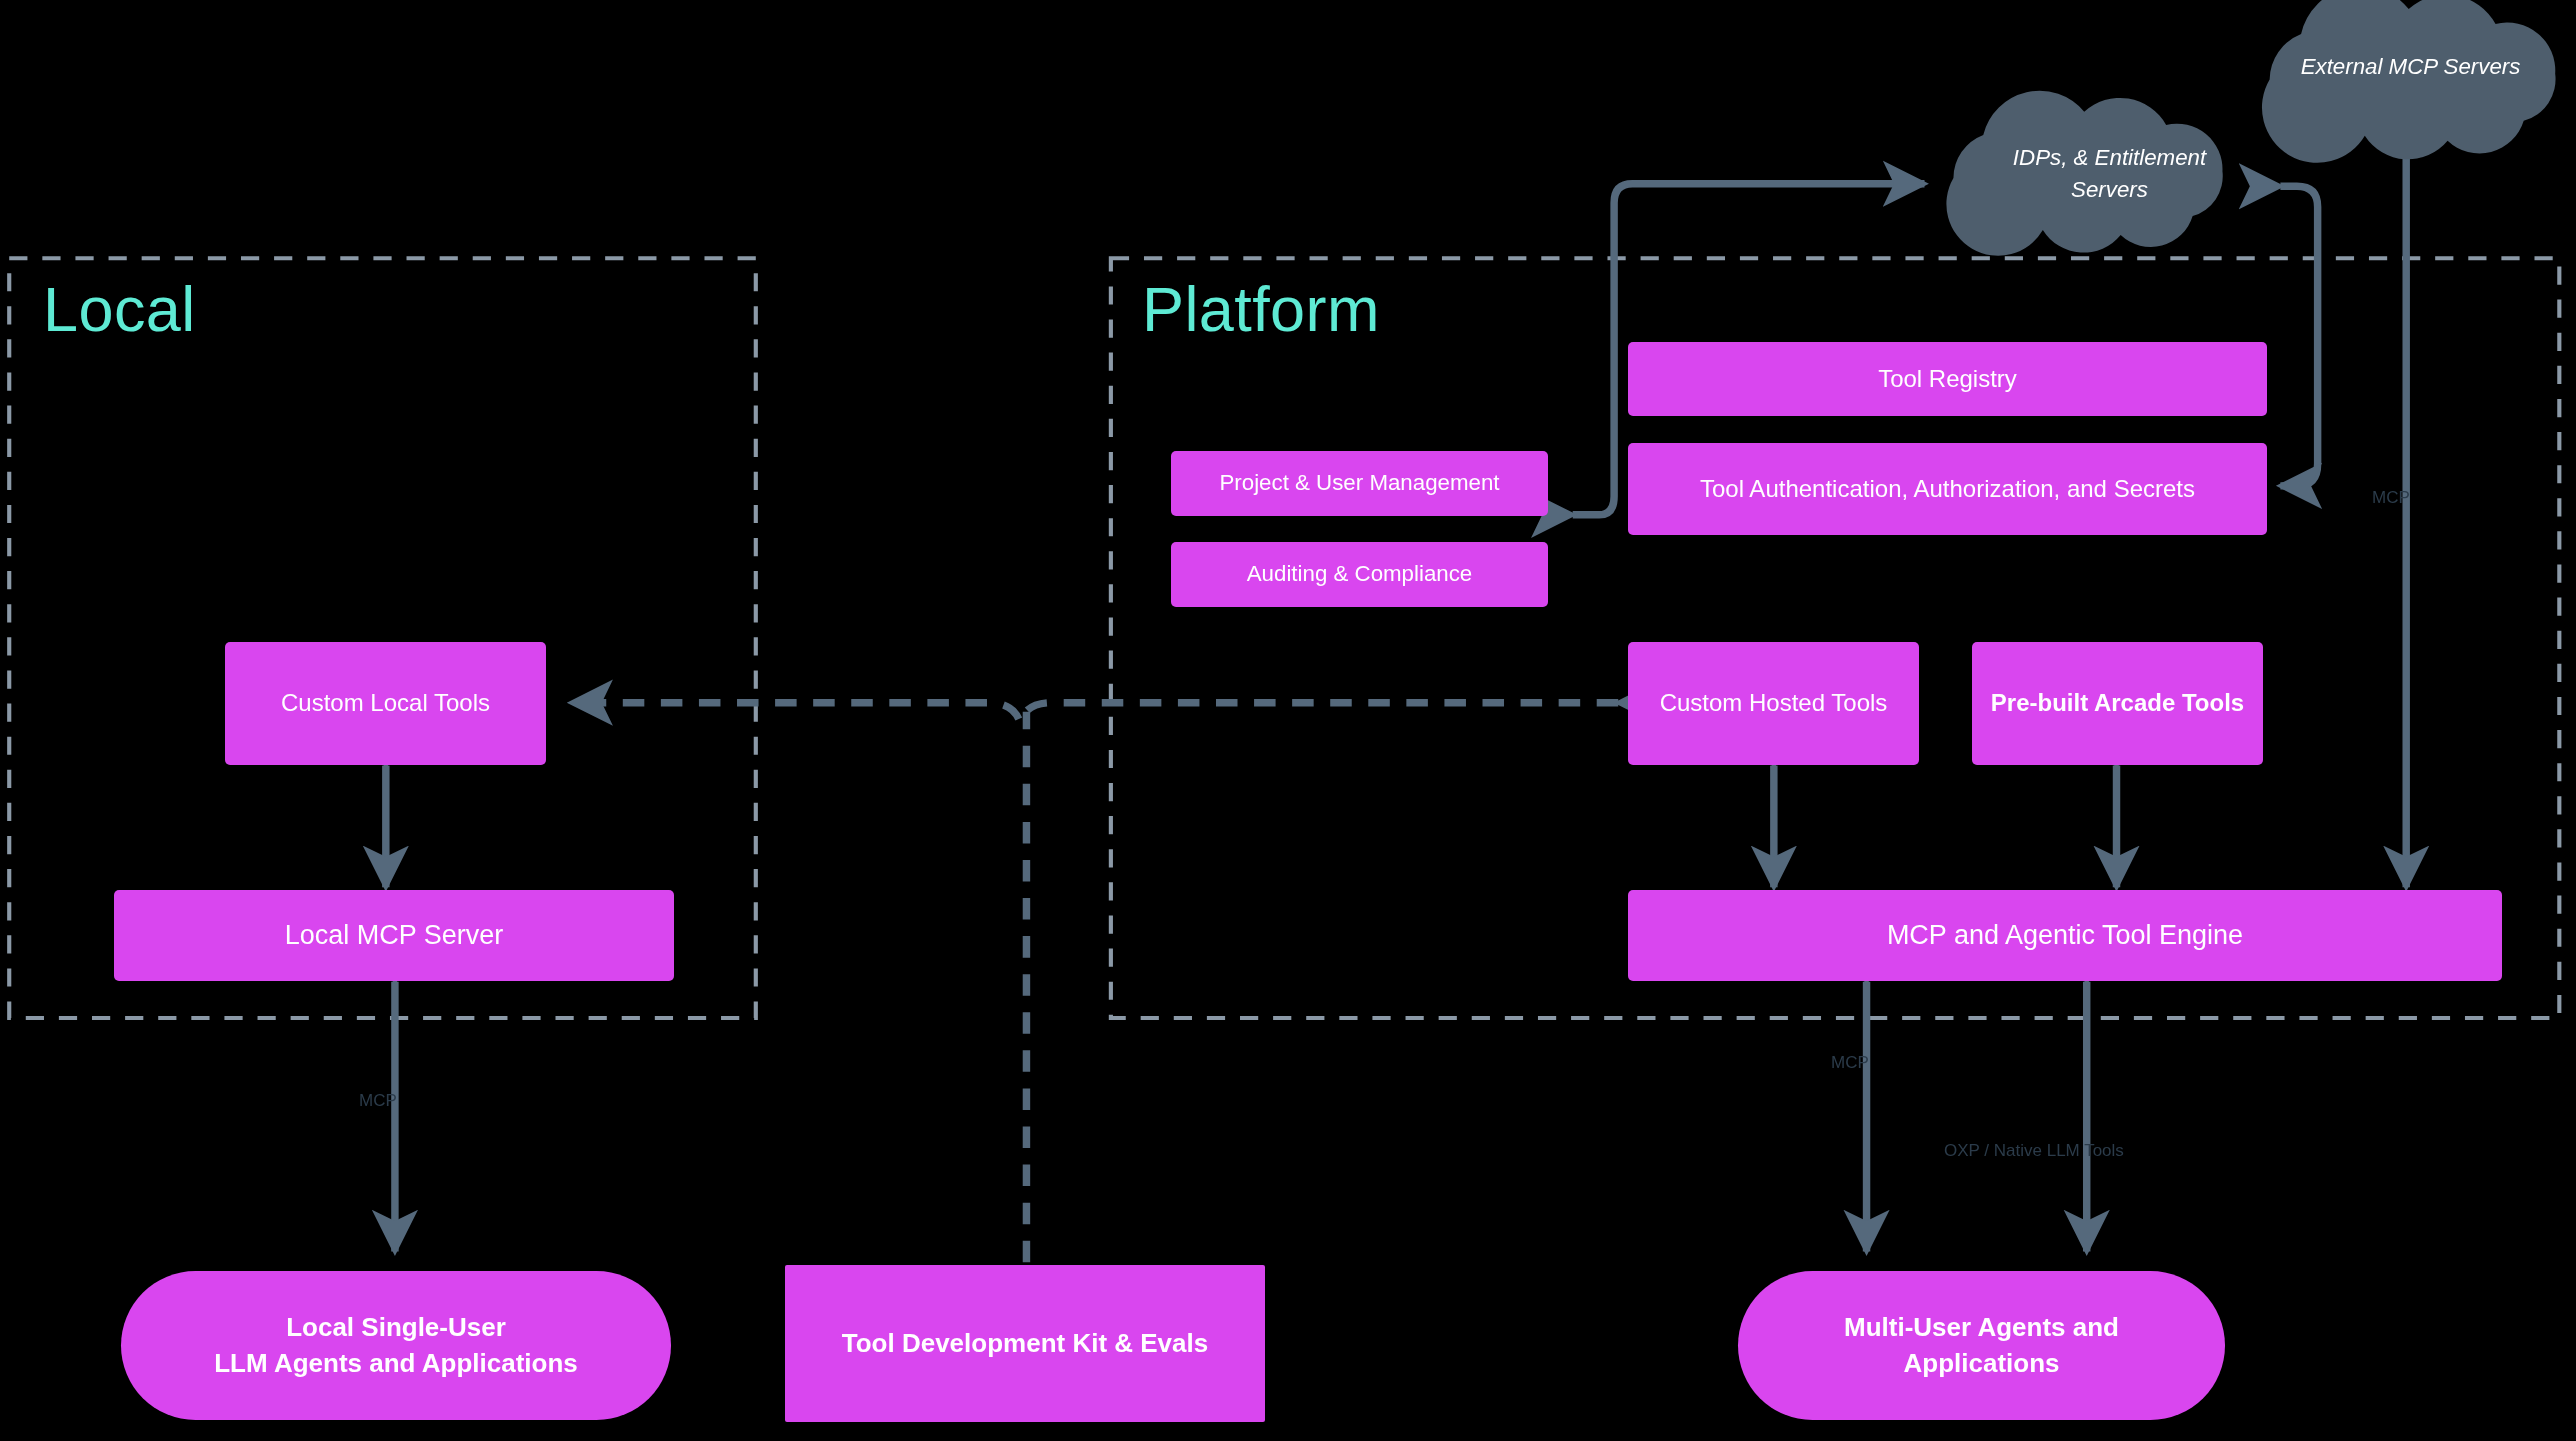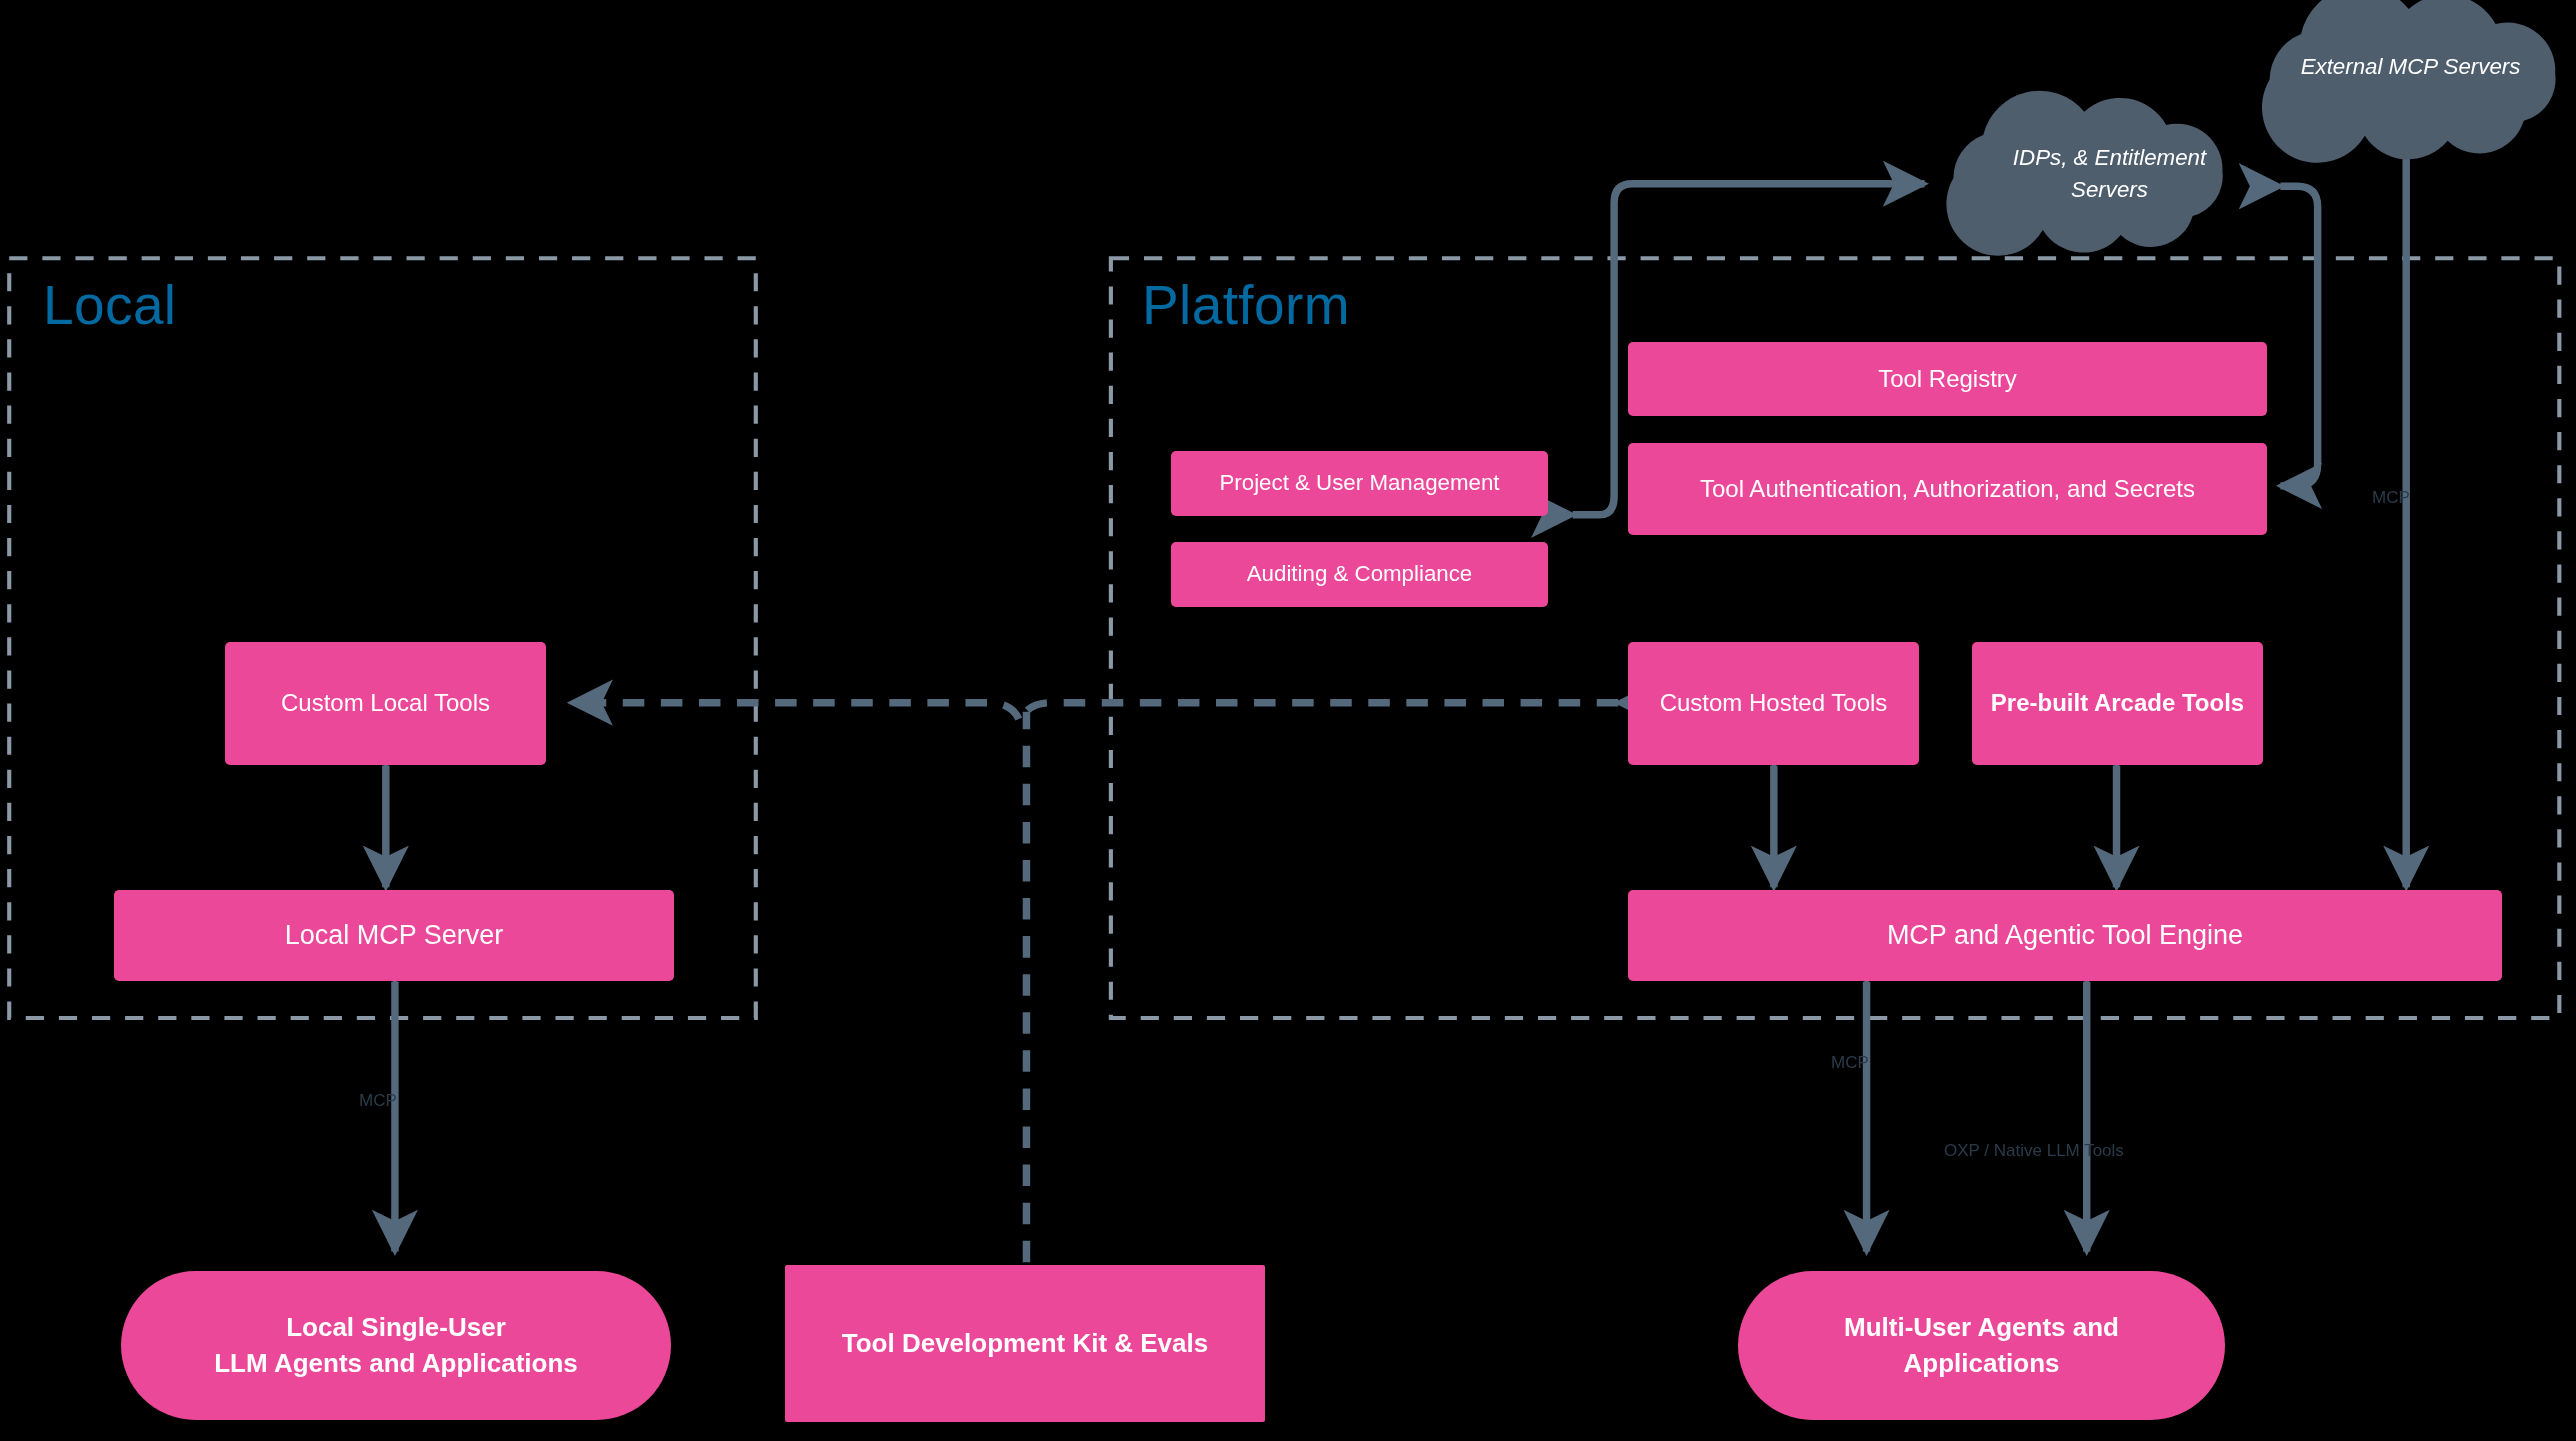--- a/index.html
+++ b/index.html
@@ -1,26 +1,26 @@
 <!DOCTYPE html>
 <html style="font-size:13.2px"><head>
 <meta charset="utf-8">
 <style>
   html,body{margin:0;padding:0;background:#000;}
   body{width:2576px;height:1441px;position:relative;overflow:hidden;
        font-family:"Liberation Sans","DejaVu Sans",sans-serif;}
   #stage{position:absolute;left:0;top:0;width:2576px;height:1441px;}
   svg.layer{position:absolute;left:0;top:0;width:2576px;height:1441px;overflow:visible;}
-  .node{position:absolute;background:#ec4899;color:#ffffff;display:flex;
+  .node{position:absolute;background:#d946ef;color:#ffffff;display:flex;
         align-items:center;justify-content:center;text-align:center;
         box-sizing:border-box;line-height:1.35;}
   .r6{border-radius:5px;}
   .pill{border-radius:91px;}
   .sq{border-radius:2px;}
-  .sect-title{position:absolute;color:#0369a1;font-size:55px;letter-spacing:0.4px;}
+  .sect-title{position:absolute;color:#5eead4;font-size:63px;letter-spacing:0.4px;}
   .edge-label{position:absolute;color:#2b3b4a;font-size:17px;
               white-space:nowrap;}
   .cloud-label{position:absolute;color:#ffffff;font-size:22.3px;font-style:italic;
                text-align:center;white-space:pre-line;line-height:1.42;}
   .bold{font-weight:bold;}
 </style>
 </head>
 <body>
 
 <div id="stage">

